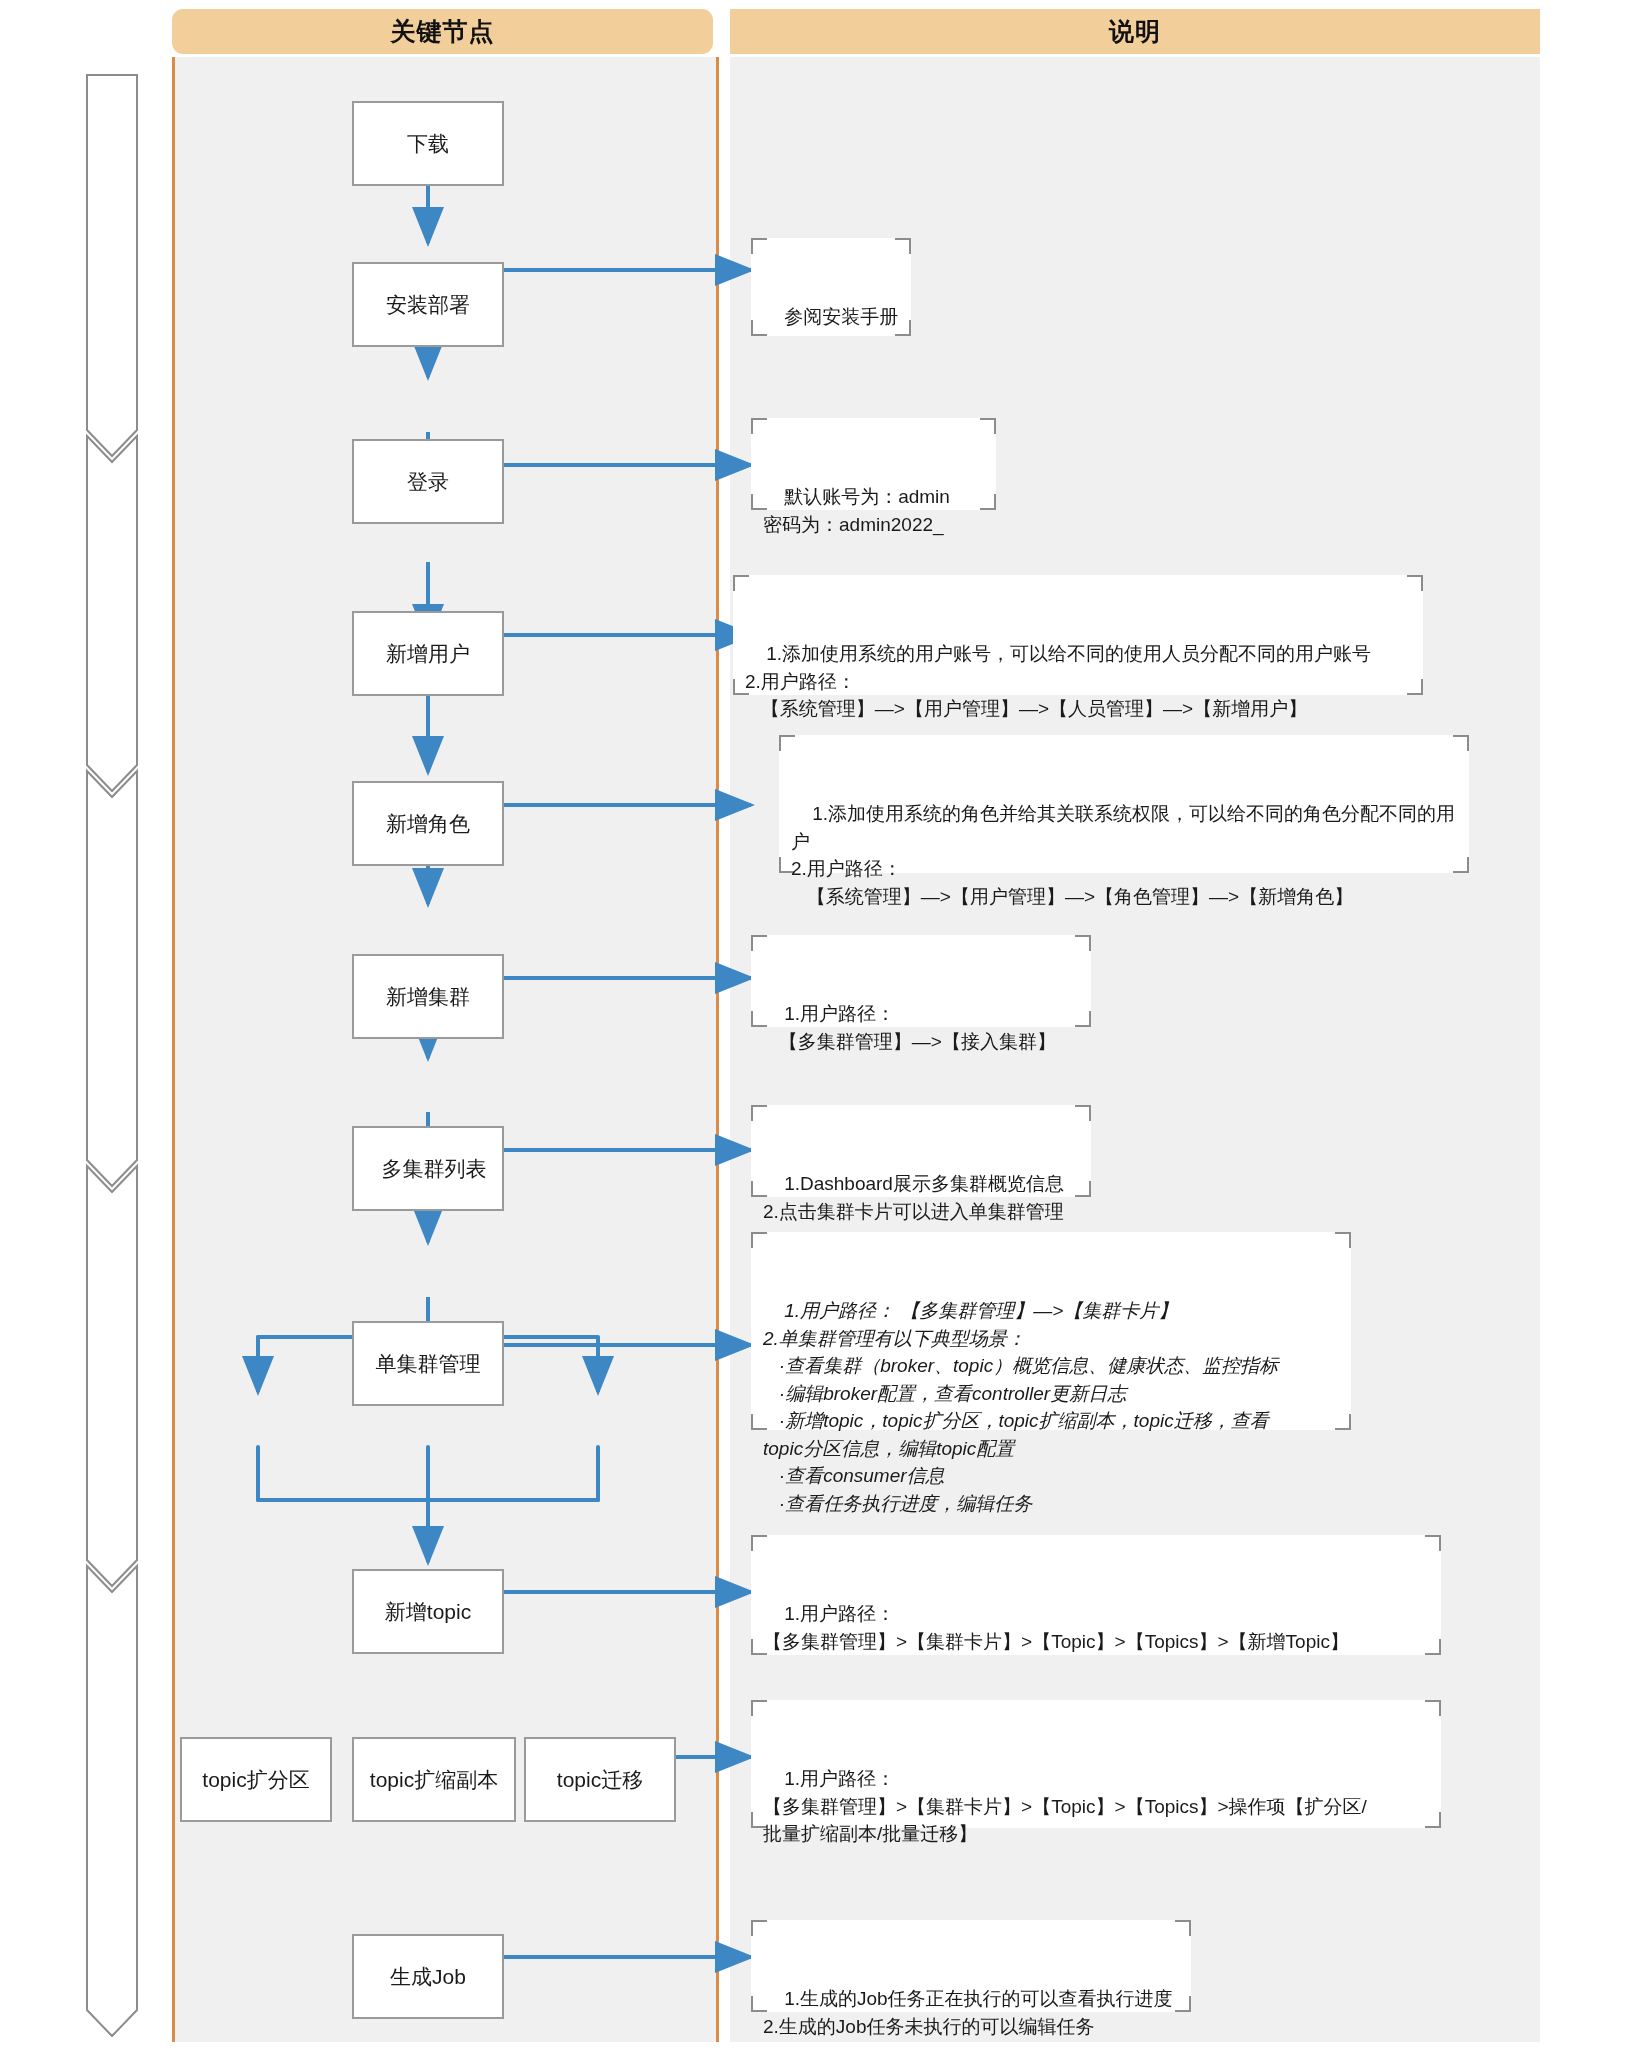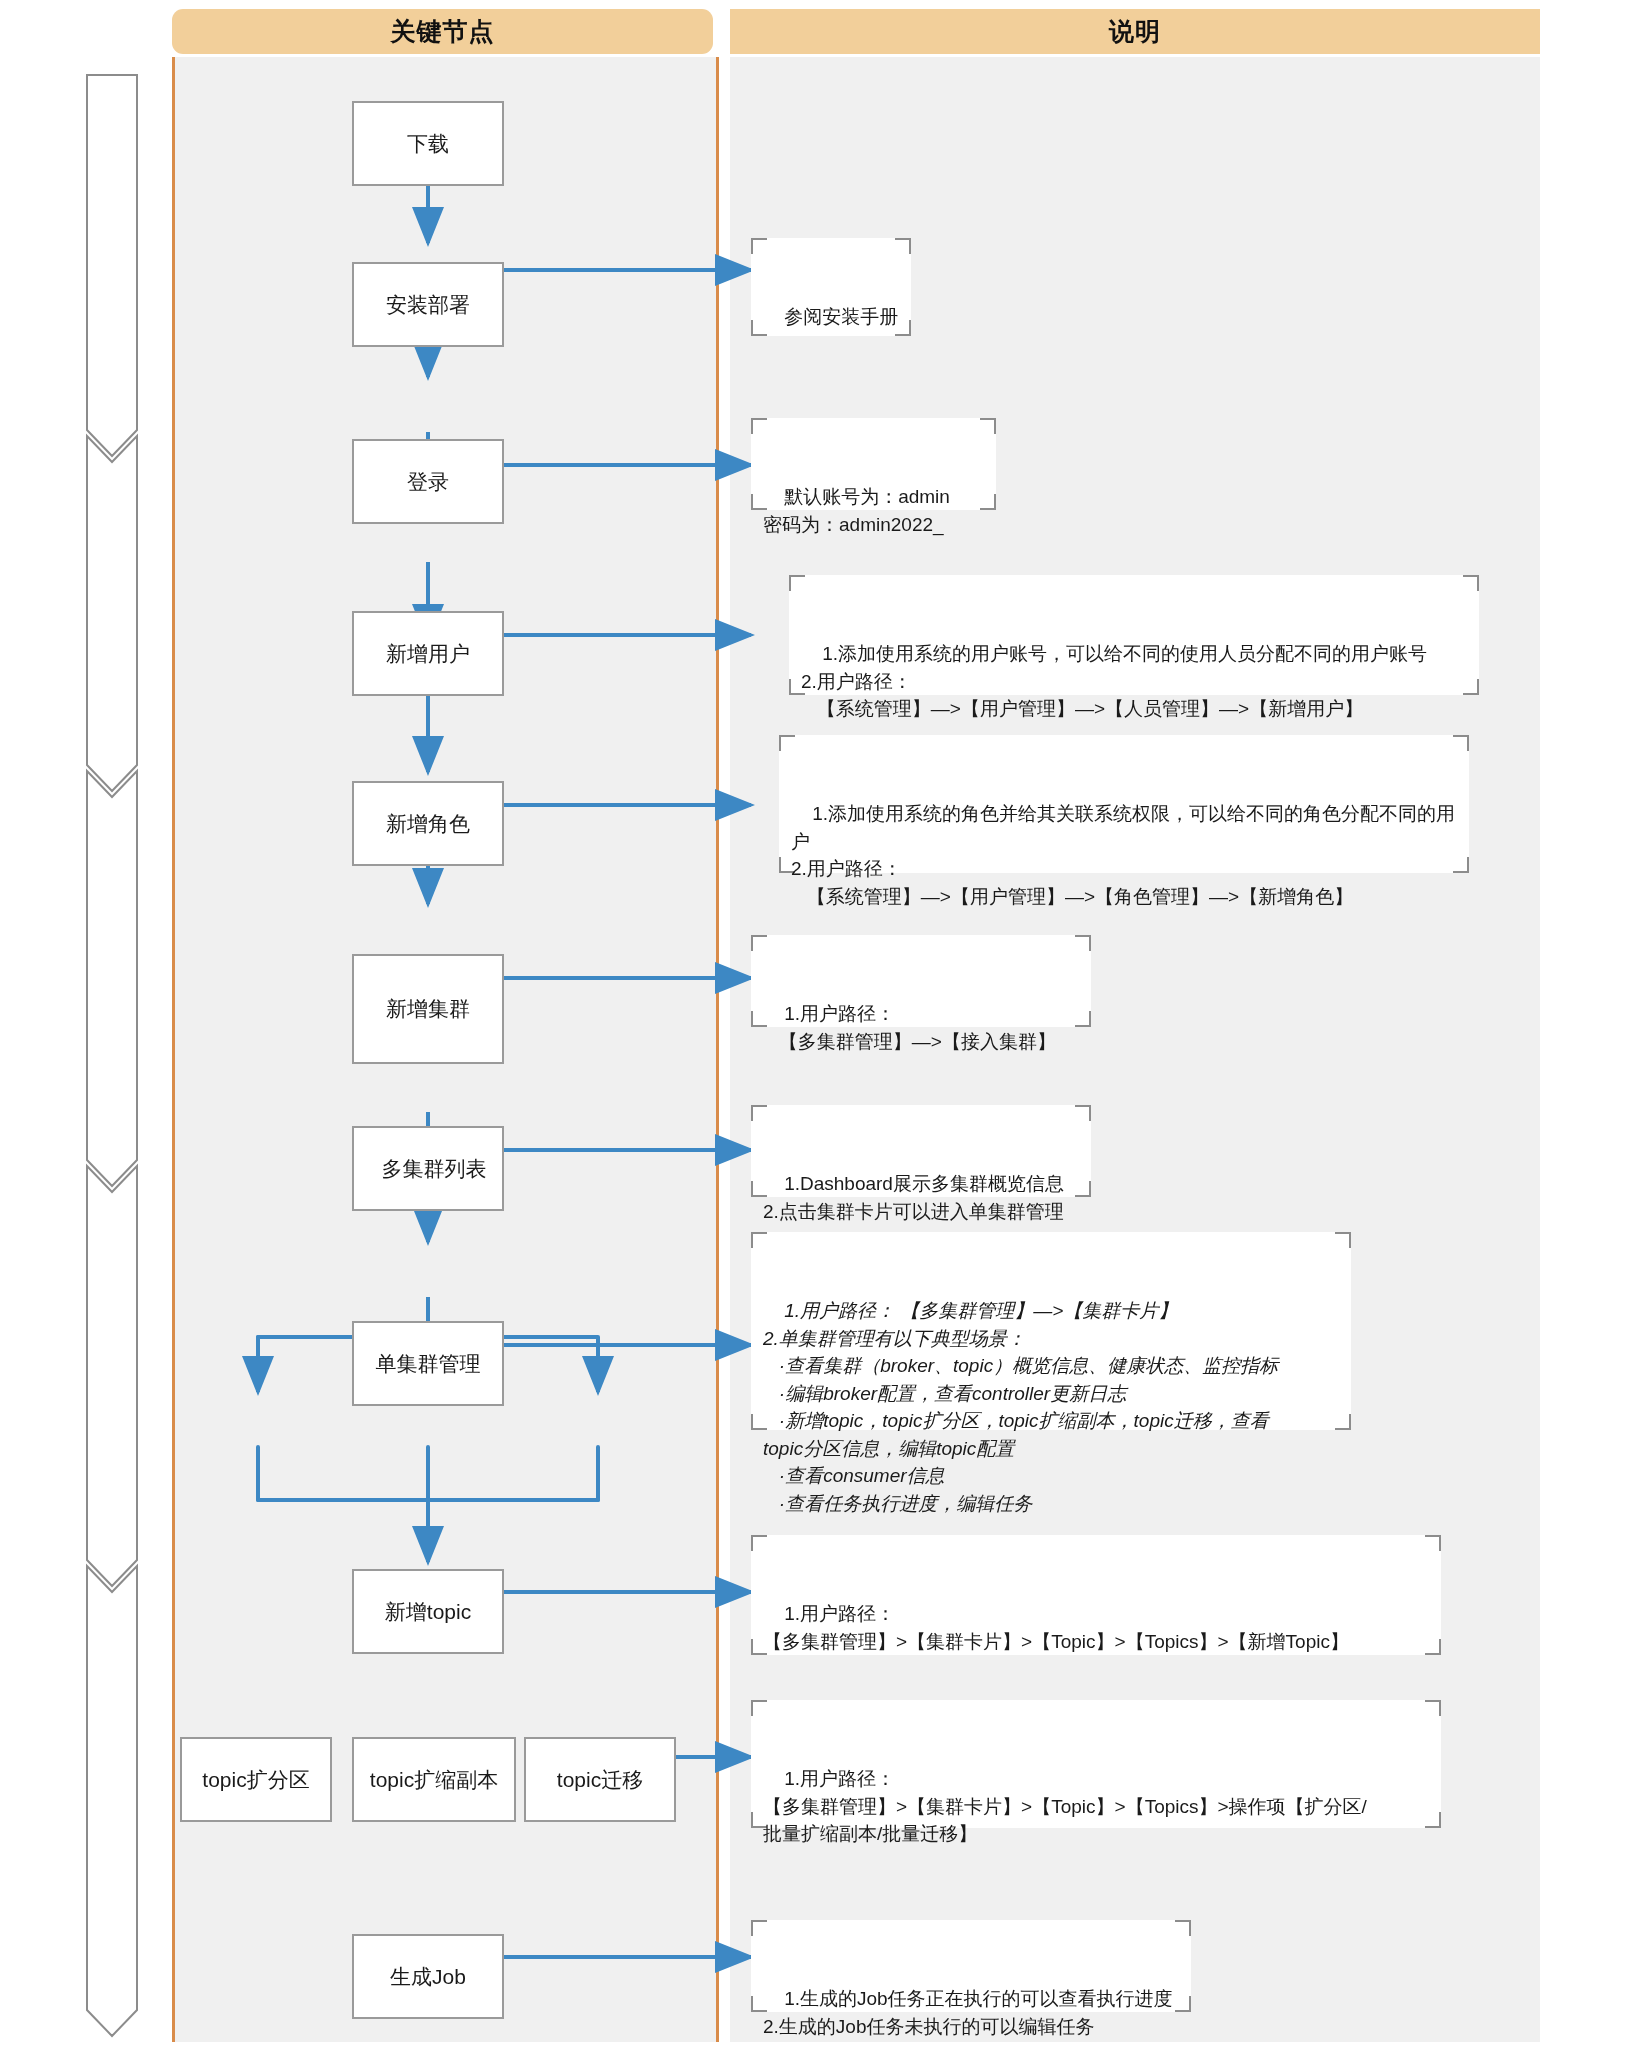--- a/index.html
+++ b/index.html
@@ -118,21 +118,21 @@
       <path d="M658,1757 L751,1757"></path>
       <path d="M488,1957 L751,1957"></path>
     </g>
   </svg>
 
   <div class="node" style="left:352px;top:82px;width:152px;height:85px;">下载</div>
   <div class="node" style="left:352px;top:243px;width:152px;height:85px;">安装部署</div>
   <div class="node" style="left:352px;top:420px;width:152px;height:85px;">登录</div>
   <div class="node" style="left:352px;top:592px;width:152px;height:85px;">新增用户</div>
   <div class="node" style="left:352px;top:762px;width:152px;height:85px;">新增角色</div>
-  <div class="node" style="left:352px;top:935px;width:152px;height:110px;">新增集群</div>
+  <div class="node" style="left:352px;top:935px;width:152px;height:85px;">新增集群</div>
   <div class="node" style="left:352px;top:1107px;width:152px;height:85px;padding-left:12px;">多集群列表</div>
   <div class="node" style="left:352px;top:1302px;width:152px;height:85px;">单集群管理</div>
   <div class="node" style="left:352px;top:1550px;width:152px;height:85px;">新增topic</div>
 
   <div class="node" style="left:180px;top:1718px;width:152px;height:85px;">topic扩分区</div>
   <div class="node" style="left:352px;top:1718px;width:164px;height:85px;">topic扩缩副本</div>
   <div class="node" style="left:524px;top:1718px;width:152px;height:85px;">topic迁移</div>
 
   <div class="node" style="left:352px;top:1915px;width:152px;height:85px;">生成Job</div>
 
@@ -140,21 +140,21 @@
     <span class="crn tl"></span><span class="crn tr"></span><span class="crn bl"></span><span class="crn br"></span>
     <span class="txt">参阅安装手册</span>
   </div>
 
   <div class="desc" style="left:751px;top:418px;width:245px;height:92px;">
     <span class="crn tl"></span><span class="crn tr"></span><span class="crn bl"></span><span class="crn br"></span>
     <span class="txt">默认账号为：admin
 密码为：admin2022_</span>
   </div>
 
-  <div class="desc" style="left:789px;top:575px;width:690px;height:120px;">
+  <div class="desc" style="left:733px;top:575px;width:690px;height:120px;">
     <span class="crn tl"></span><span class="crn tr"></span><span class="crn bl"></span><span class="crn br"></span>
     <span class="txt">1.添加使用系统的用户账号，可以给不同的使用人员分配不同的用户账号
 2.用户路径：
    【系统管理】—&gt;【用户管理】—&gt;【人员管理】—&gt;【新增用户】</span>
   </div>
 
   <div class="desc" style="left:779px;top:735px;width:690px;height:138px;">
     <span class="crn tl"></span><span class="crn tr"></span><span class="crn bl"></span><span class="crn br"></span>
     <span class="txt">1.添加使用系统的角色并给其关联系统权限，可以给不同的角色分配不同的用户
 2.用户路径：

